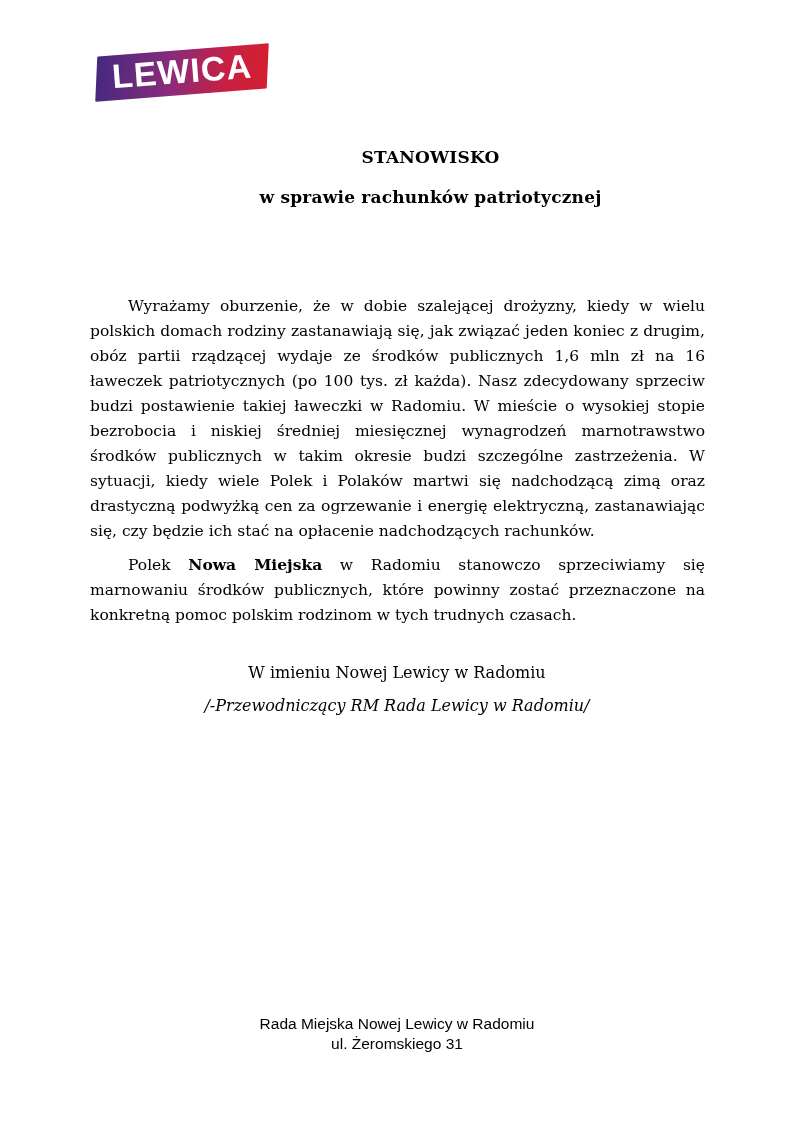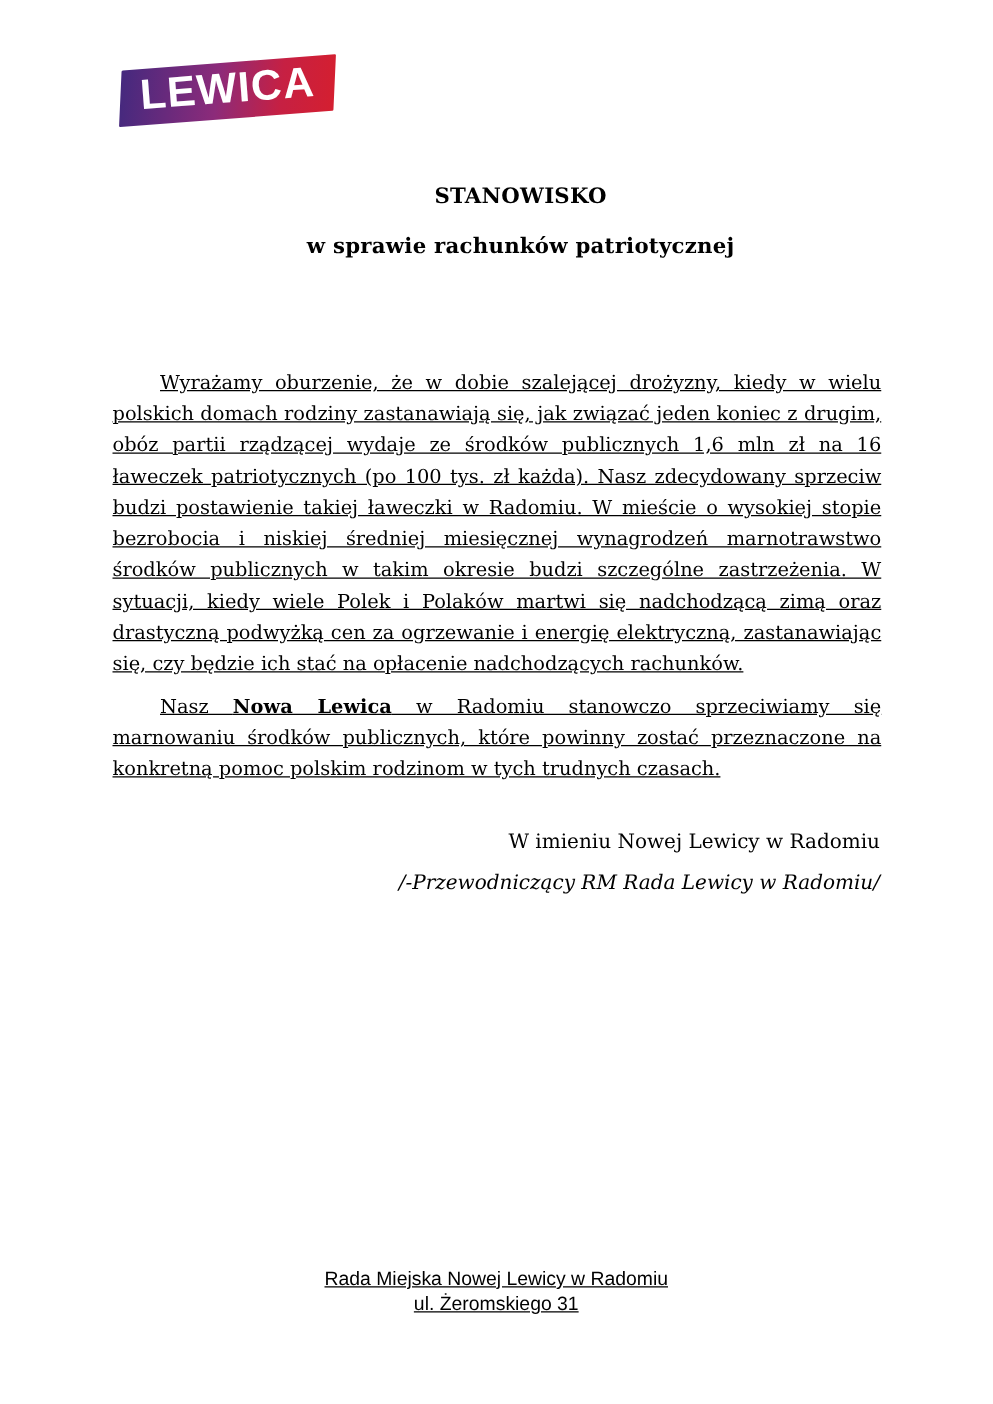--- a/index.html
+++ b/index.html
@@ -36,21 +36,21 @@
     color:#ffffff;
     line-height:1;
     padding-bottom:3px;
     white-space:nowrap;
   }
 
   
   .headings {
     position:absolute;
     top:146px;
-    left:90px;
+    left:104px;
     width:615px;
     text-align:center;
   }
   .headings p {
     margin:0 0 17px 0;
     font-weight:bold;
     font-size:17px;
     line-height:23px;
     text-indent:38px;
     letter-spacing:0.2px;
@@ -58,69 +58,67 @@
 
   
   .body-text {
     position:absolute;
     top:294px;
     left:90px;
     width:615px;
     font-size:15.5px;
     line-height:25px;
     text-align:justify;
-    text-decoration:underline;
   }
   .body-text p { margin:0 0 8px 0; text-indent:38px; }
   .body-text b { font-weight:bold; }
 
   
   .signature {
     position:absolute;
     top:656px;
     left:90px;
     width:614px;
-    text-align:right;
+    text-align:center;
     font-size:16px;
     line-height:33px;
   }
   .signature p { margin:0; }
   .signature .role { font-style:italic; }
 
   
   .footer {
     position:absolute;
     top:1014px;
     left:0;
     width:794px;
     text-align:center;
     font-family:"Liberation Sans", sans-serif;
     font-size:15.5px;
     line-height:20px;
-    text-decoration:underline;
   }
   .footer p { margin:0; }
 </style>
 </head>
 <body>
 
 <div class="page">
 
   <div class="logo" style="background: linear-gradient(93deg, rgb(69, 41, 126) 0%, rgb(140, 43, 122) 45%, rgb(198, 32, 67) 75%, rgb(212, 31, 48) 100%);">
     <span class="logo-text" style="color: rgb(255, 255, 255);">LEWICA</span>
   </div>
 
   <div class="headings">
     <p>STANOWISKO</p>
     <p>w sprawie rachunków patriotycznej</p>
   </div>
 
   <div class="body-text">
     <p>Wyrażamy oburzenie, że w dobie szalejącej drożyzny, kiedy w wielu polskich domach rodziny zastanawiają się, jak związać jeden koniec z drugim, obóz partii rządzącej wydaje ze środków publicznych 1,6 mln zł na 16 ławeczek patriotycznych (po 100 tys. zł każda). Nasz zdecydowany sprzeciw budzi postawienie takiej ławeczki w Radomiu. W mieście o wysokiej stopie bezrobocia i niskiej średniej miesięcznej wynagrodzeń marnotrawstwo środków publicznych w takim okresie budzi szczególne zastrzeżenia. W sytuacji, kiedy wiele Polek i Polaków martwi się nadchodzącą zimą oraz drastyczną podwyżką cen za ogrzewanie i energię elektryczną, zastanawiając się, czy będzie ich stać na opłacenie nadchodzących rachunków.</p>
-    <p><span>Nasz </span><b>Nowa Lewica</b><span> w Radomiu stanowczo sprzeciwiamy się marnowaniu środków publicznych, które powinny zostać przeznaczone na konkretną pomoc polskim rodzinom w tych trudnych czasach.</span></p>
+    <p><span>Polek </span><b>Nowa Miejska</b><span> w Radomiu stanowczo sprzeciwiamy się marnowaniu środków publicznych, które powinny zostać przeznaczone na konkretną pomoc polskim rodzinom w tych trudnych czasach.</span></p>
   </div>
 
   <div class="signature">
     <p>W imieniu Nowej Lewicy w Radomiu</p>
     <p class="role">/-Przewodniczący RM Rada Lewicy w Radomiu/</p>
   </div>
 
   <div class="footer">
     <p>Rada Miejska Nowej Lewicy w Radomiu</p>
     <p>ul. Żeromskiego 31</p>

